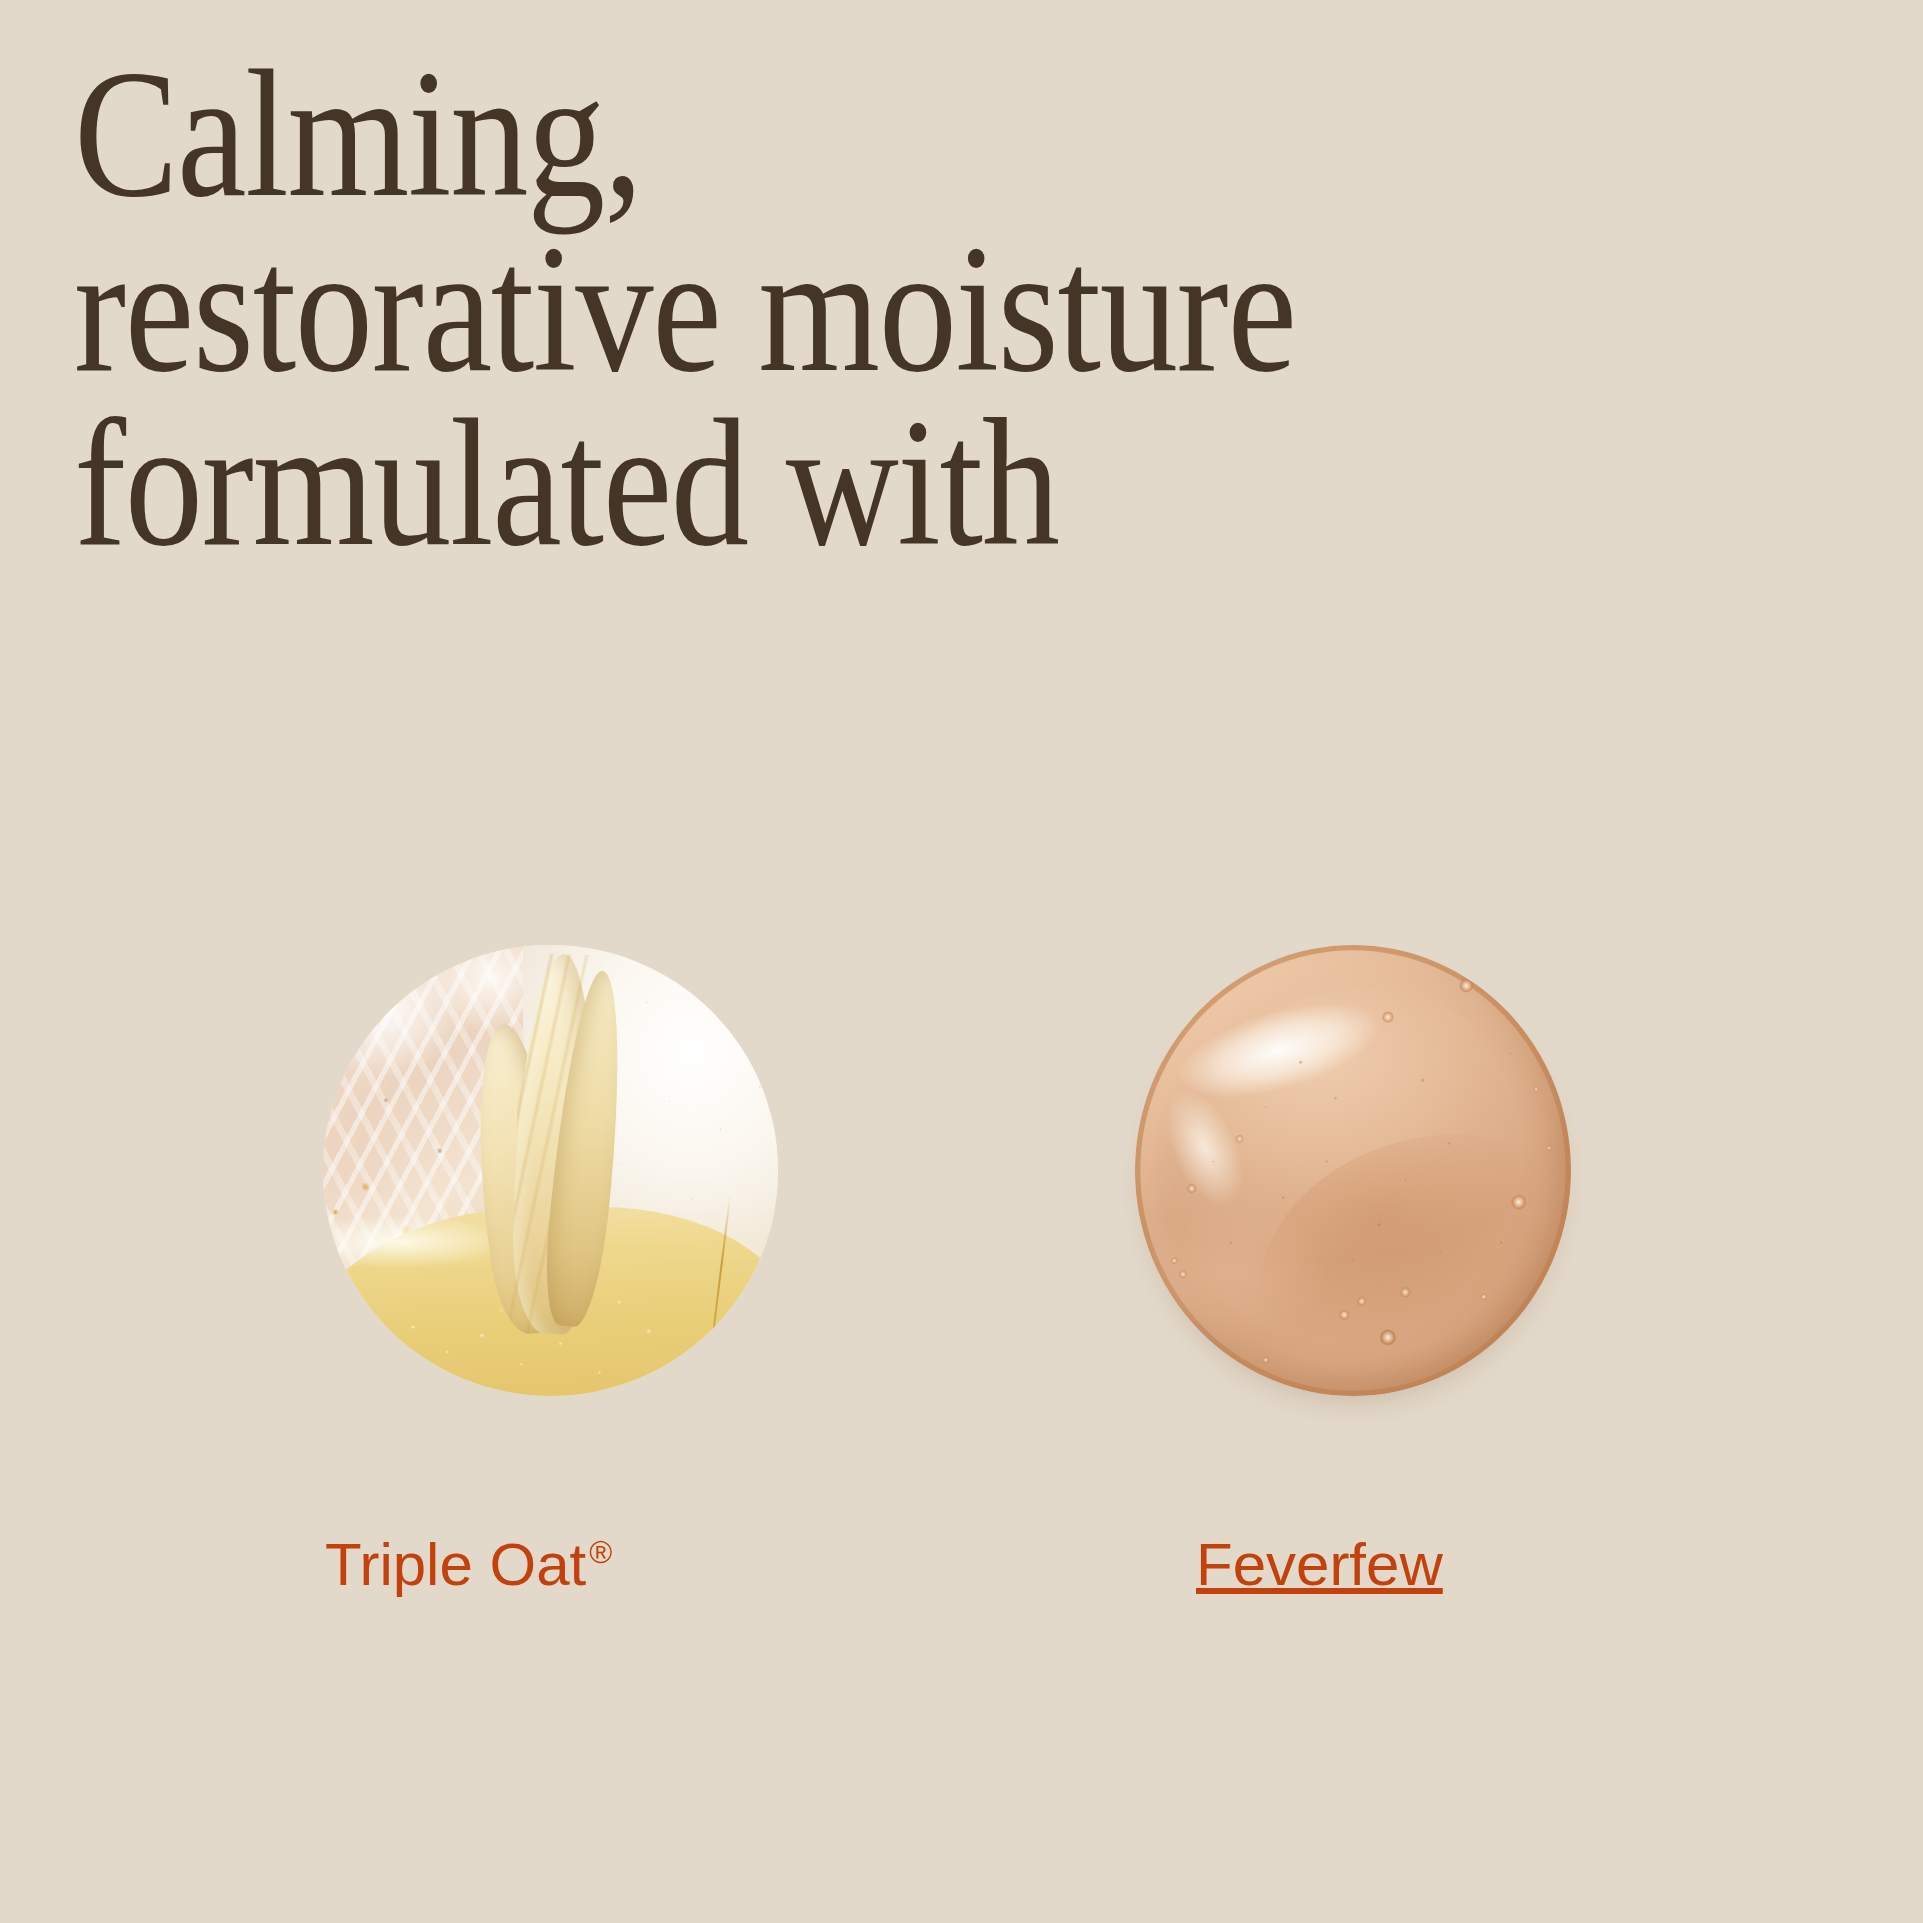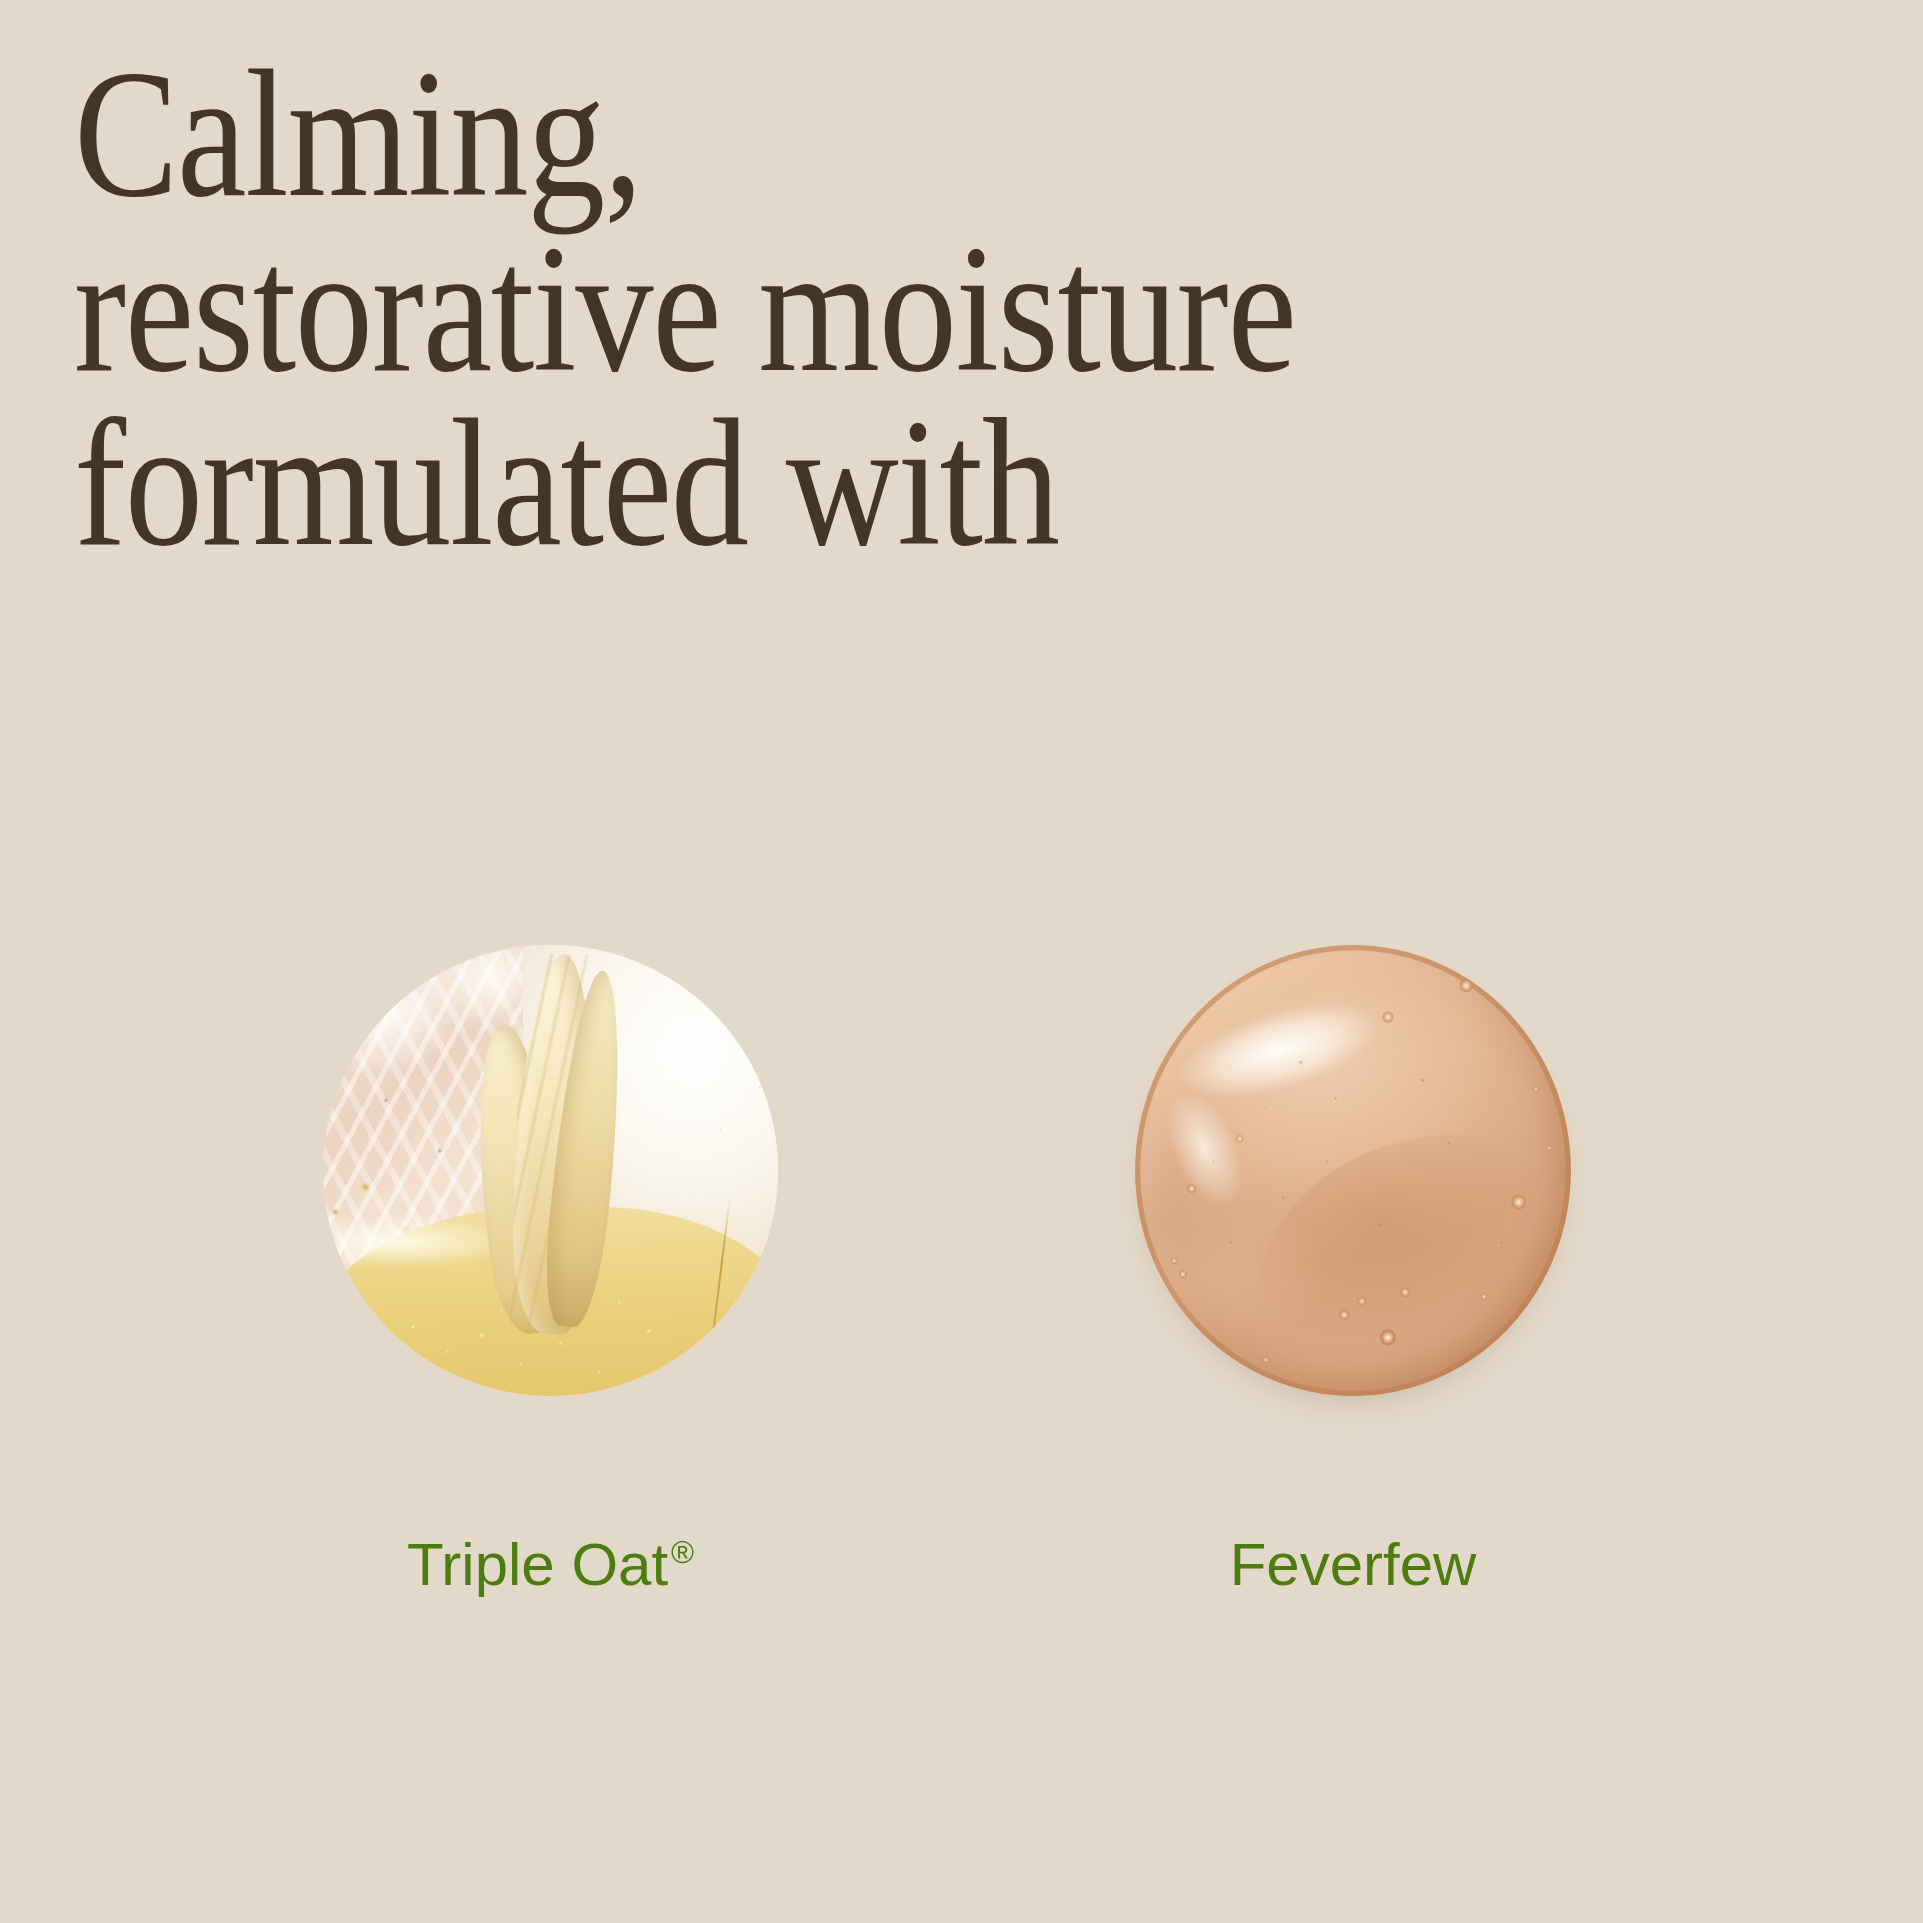--- a/index.html
+++ b/index.html
@@ -265,31 +265,31 @@
       radial-gradient(circle 1.5px  at 18% 48%, rgba(160,100,56,.46), rgba(160,100,56,0) 74%),
       radial-gradient(circle 1.5px  at 70% 68%, rgba(160,100,56,.44), rgba(160,100,56,0) 74%),
       radial-gradient(circle 1.5px  at 50% 70%, rgba(160,100,56,.44), rgba(160,100,56,0) 74%),
       radial-gradient(circle 1.5px  at 86% 24%, rgba(160,100,56,.46), rgba(160,100,56,0) 74%);
   }
 
   
   .caption{
     position:absolute;
     top:1530px;
-    color:#4d7c0f;
+    color:#c2410c;
     font-family:"Liberation Sans", sans-serif;
     font-size:60px;
     font-weight:400;
     letter-spacing:0px;
-    text-align:center;
+    text-align:left;
     white-space:nowrap;
   }
   .caption .reg{ font-size:0.52em; vertical-align:0.72em; margin-left:3px; }
   #caption-oat{ left:325px; width:451px; }
-  #caption-feverfew{ left:1135px; width:436px; }
+  #caption-feverfew{ left:1196px; width:436px;text-decoration:underline; }
 </style>
 </head>
 <body>
 
 <h1 class="headline">
   <span class="ln">Calming,</span>
   <span class="ln">restorative moisture</span>
   <span class="ln">formulated with</span>
 </h1>
 

